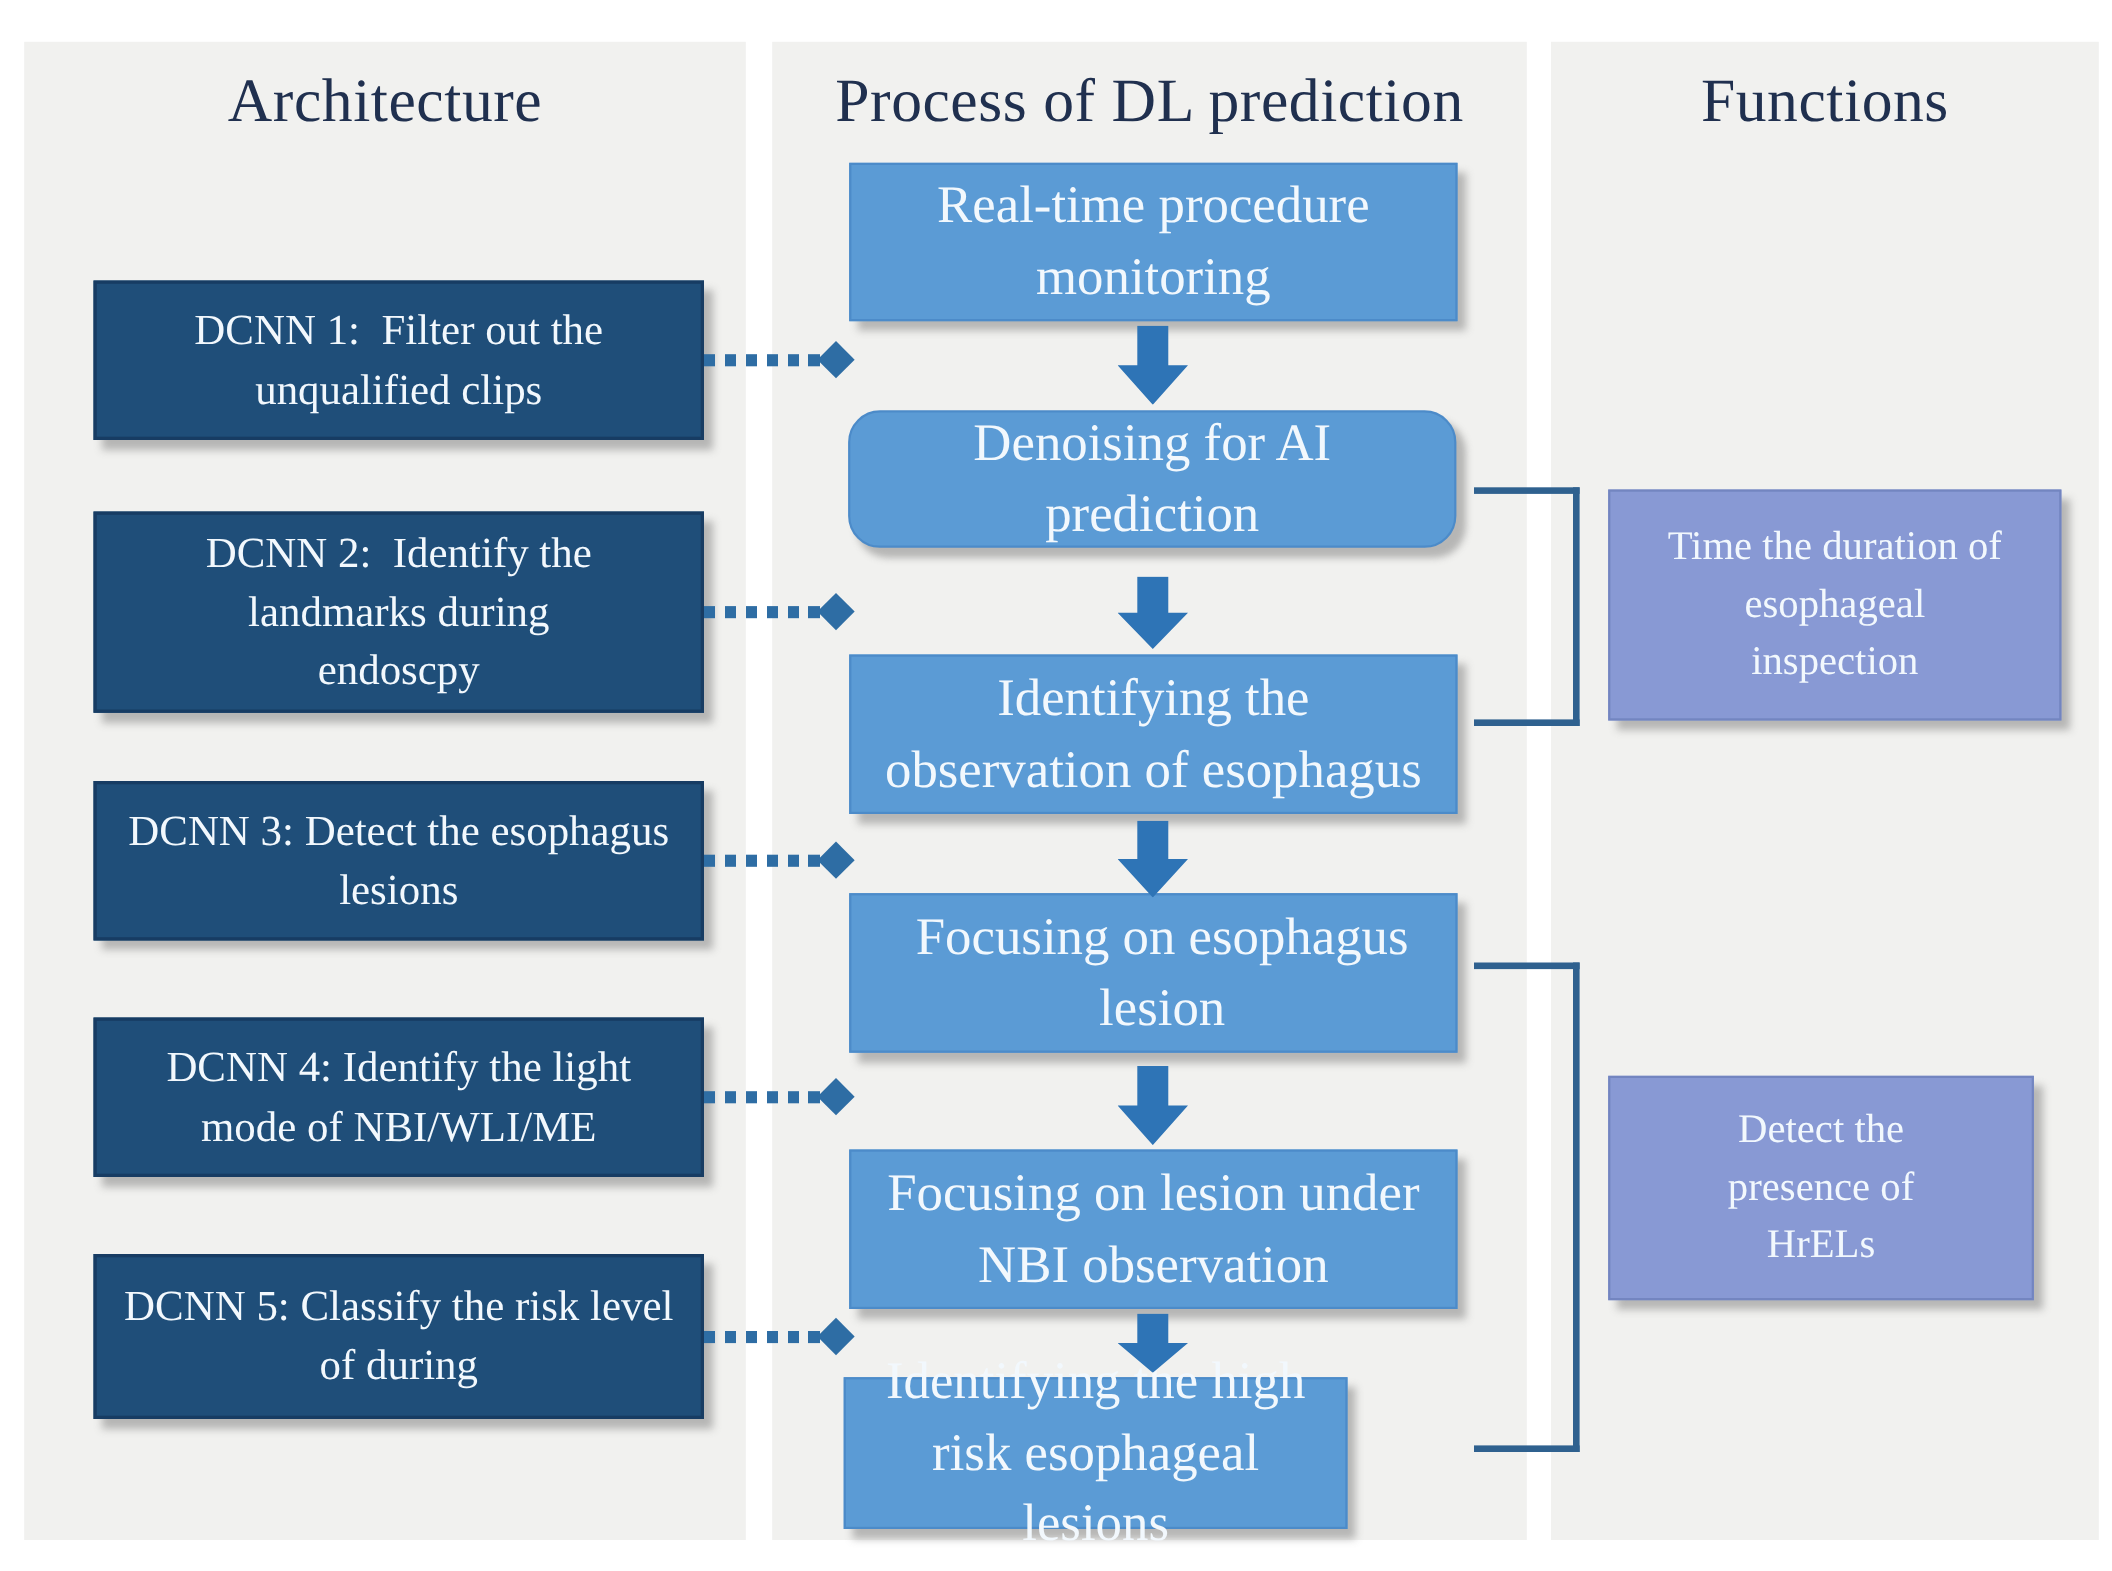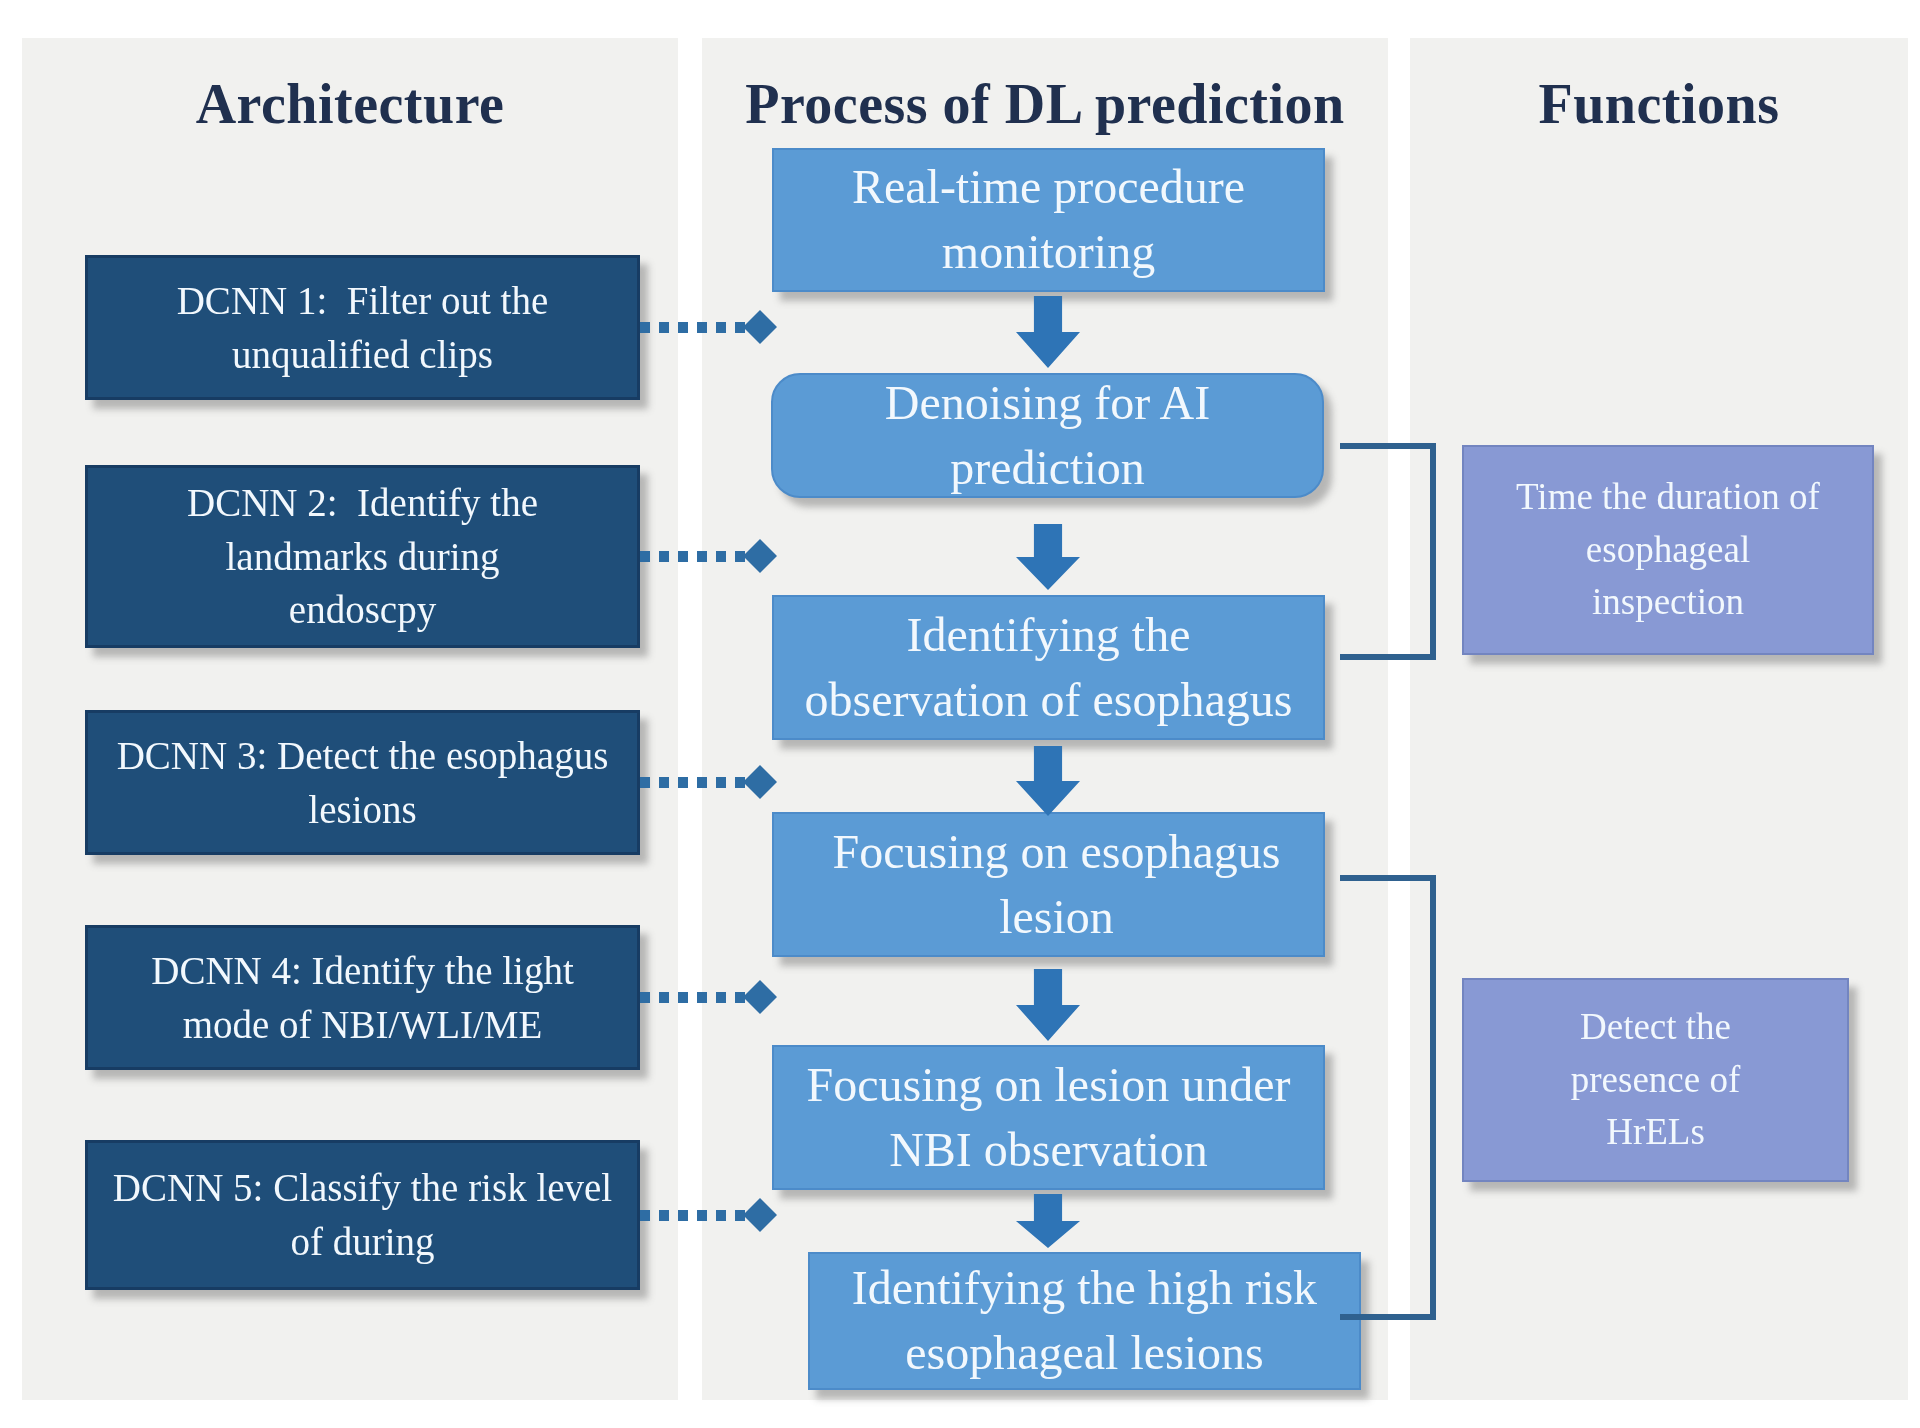--- a/index.html
+++ b/index.html
@@ -16,22 +16,22 @@
     --header-text:#20304f;
     --box-text:#f2f8fd;
   }
   html,body{margin:0;padding:0;background:#ffffff;}
   .canvas{
     position:relative;width:1920px;height:1428px;background:#ffffff;overflow:hidden;
     font-family:"Liberation Serif","DejaVu Serif",serif;
   }
   .panel{position:absolute;background:var(--panel-bg);}
   .col-header{
-    margin:12px;padding-top:22px;text-align:center;
-    font-size:56px;font-weight:bold;color:var(--header-text);letter-spacing:0.5px;
+    margin:0;padding-top:22px;text-align:center;
+    font-size:56px;font-weight:normal;color:var(--header-text);letter-spacing:0.5px;
   }
   .box{
     position:absolute;display:flex;align-items:center;justify-content:center;
     box-sizing:border-box;
     box-shadow:8px 9px 7px rgba(110,110,110,0.45);
   }
   .box .label{
     display:block;text-align:center;color:var(--box-text);
     white-space:pre-wrap;
   }
@@ -123,21 +123,21 @@
   </div>
 
   <div class="box proc" style="left:772px;top:812px;width:553px;height:145px;padding-left:34px;">
     <span class="label">Focusing on esophagus lesion</span>
   </div>
 
   <div class="box proc" style="left:772px;top:1045px;width:553px;height:145px;">
     <span class="label">Focusing on lesion under NBI observation</span>
   </div>
 
-  <div class="box proc" style="left:808px;top:1252px;width:553px;height:138px;">
+  <div class="box proc" style="left:767px;top:1252px;width:458px;height:138px;">
     <span class="label">Identifying the high risk esophageal lesions</span>
   </div>
 
   <div class="down-arrow" style="left:1016px;top:296px;height:72px;"></div>
   <div class="down-arrow" style="left:1016px;top:524px;height:66px;"></div>
   <div class="down-arrow" style="left:1016px;top:746px;height:70px;"></div>
   <div class="down-arrow" style="left:1016px;top:969px;height:72px;"></div>
   <div class="down-arrow" style="left:1016px;top:1194px;height:54px;"></div>
 
   <div class="dotline" style="top:322px;"></div>

